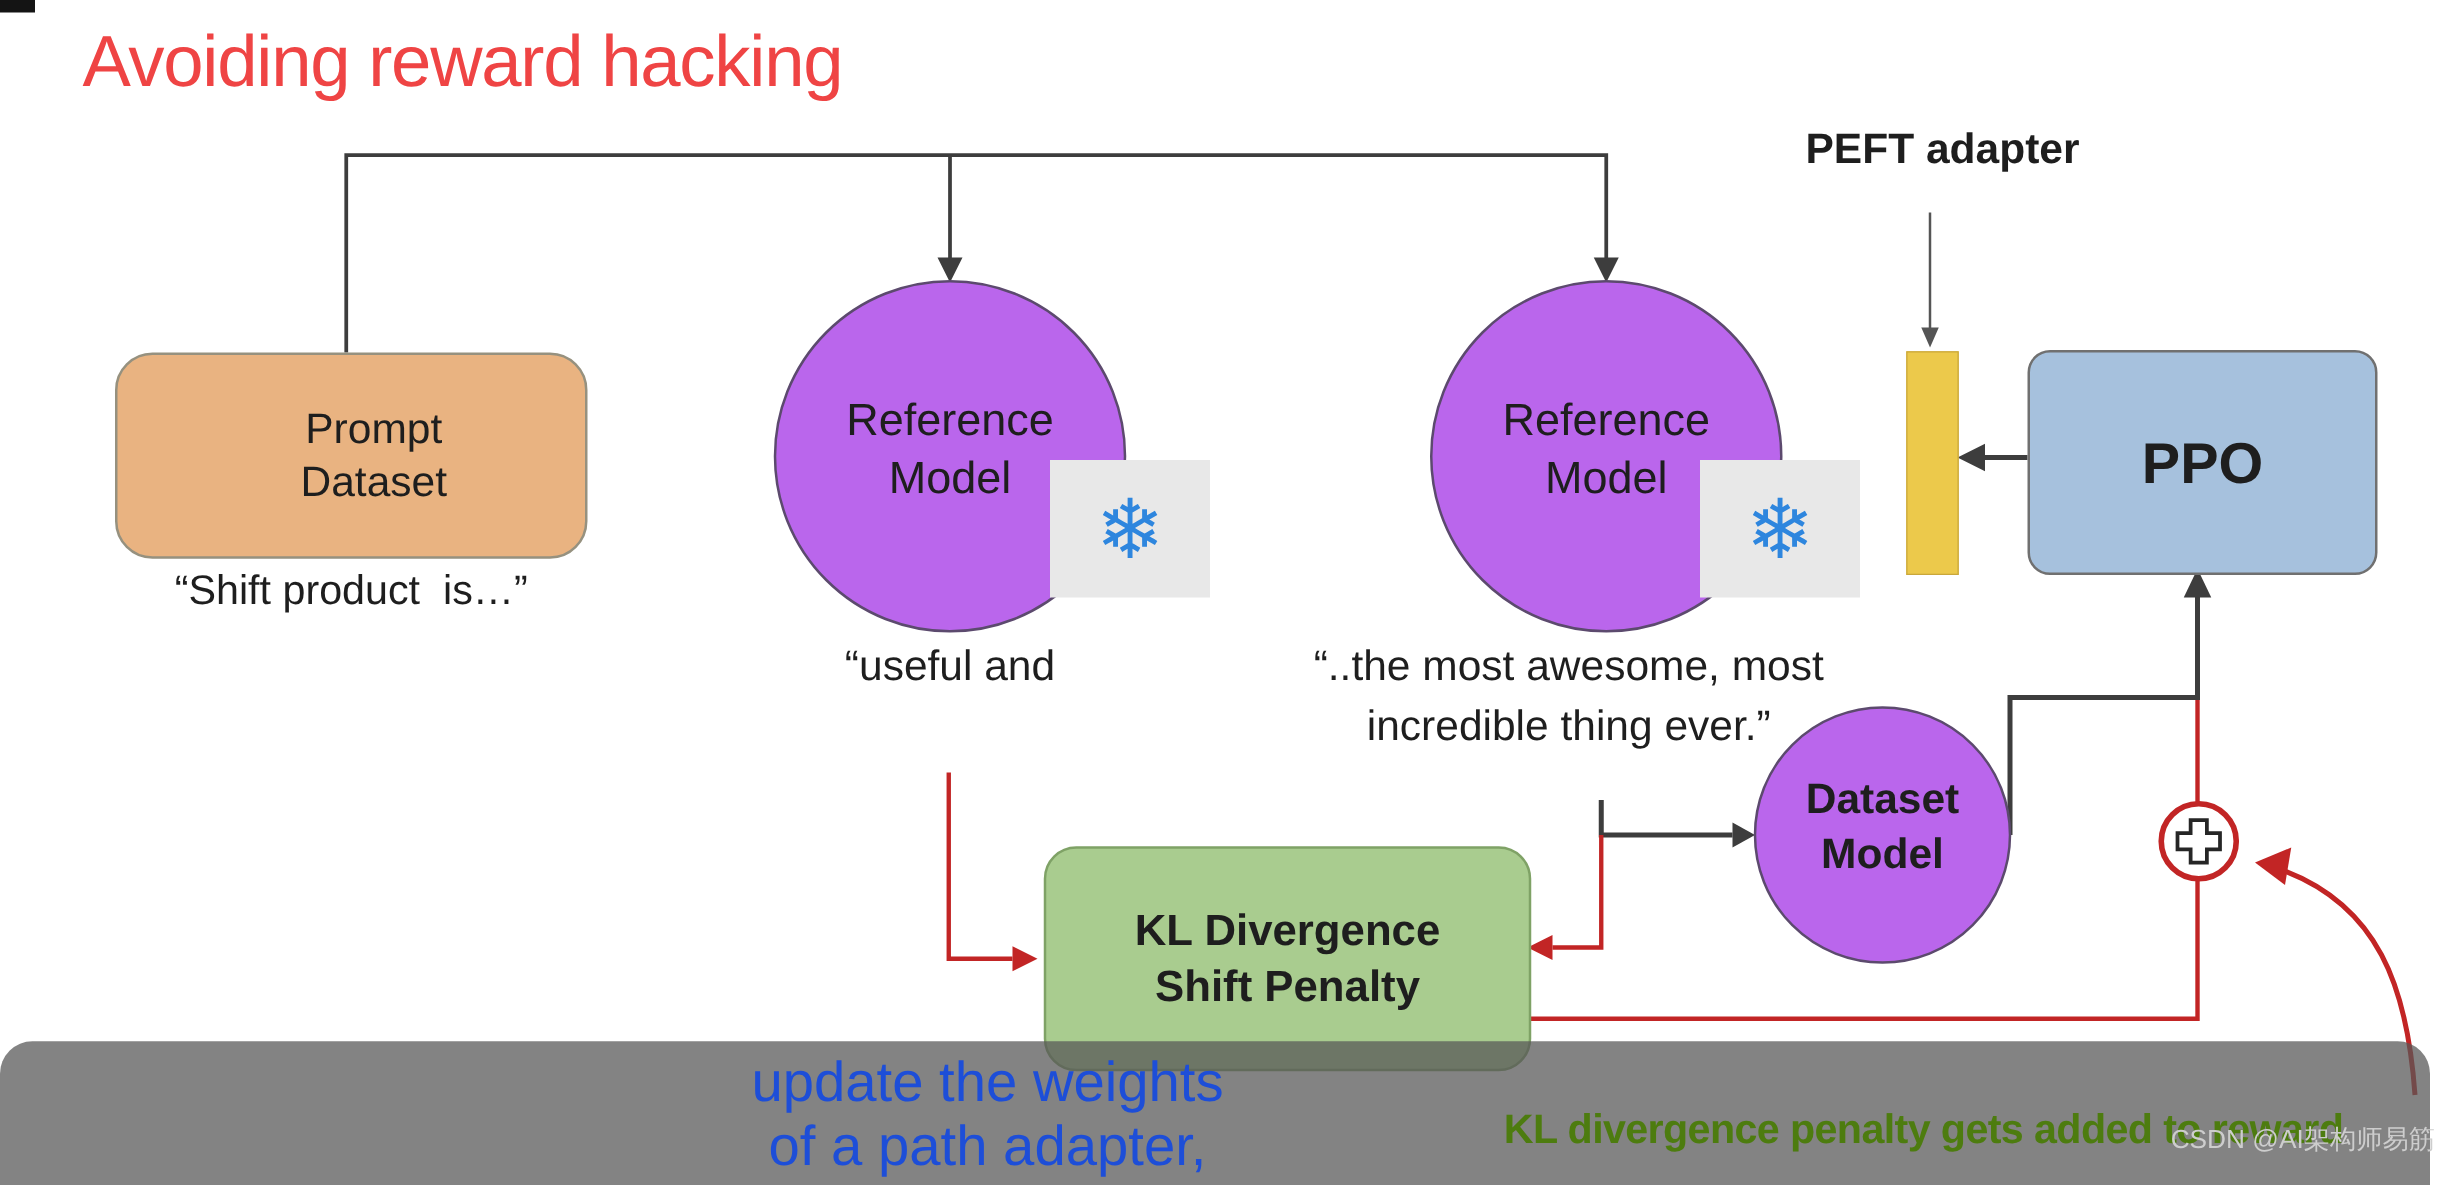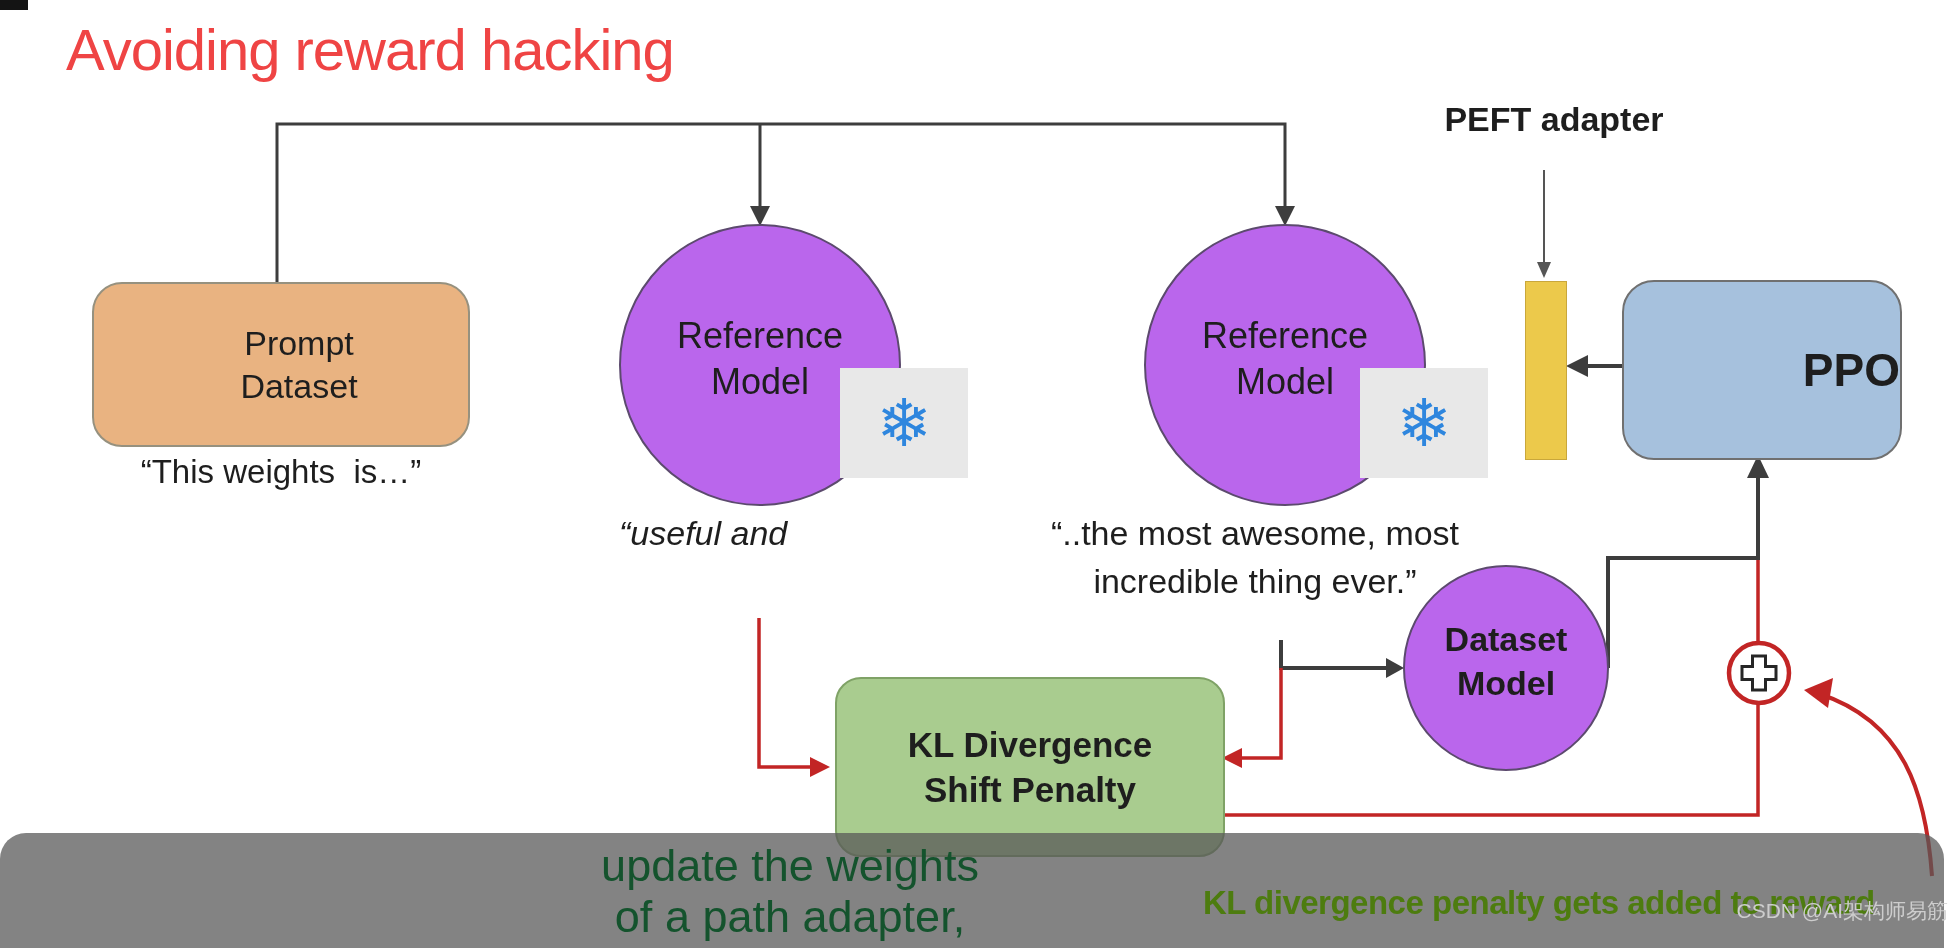--- a/index.html
+++ b/index.html
@@ -24,34 +24,34 @@
   .ref1{left:619px;top:224px;width:282px;height:282px;}
   .ref2{left:1144px;top:224px;width:282px;height:282px;}
   .reward{left:1403px;top:565px;width:206px;height:206px;font-size:34px;font-weight:700;}
   .circle .lbl{transform:translateY(-6px);}
 
   .snowbox{background:#E8E8E8;z-index:3;display:flex;align-items:center;justify-content:center;}
   .snow1{left:840px;top:368px;width:128px;height:110px;}
   .snow2{left:1360px;top:368px;width:128px;height:110px;}
   .snowflake{font-size:66px;color:#2E86DE;line-height:1;}
 
-  .quote1{left:619px;top:510px;width:282px;text-align:left;font-size:34px;line-height:1.4;z-index:2;font-style:italic;}
+  .quote1{left:619px;top:510px;width:282px;text-align:center;font-size:34px;line-height:1.4;z-index:2;}
   .quote2{left:1005px;top:510px;width:500px;text-align:center;font-size:34px;line-height:1.4;z-index:2;}
 
   .peft-label{left:1438px;top:100px;width:232px;text-align:center;font-size:34px;font-weight:700;z-index:2;}
   .peft-bar{left:1525px;top:281px;width:40px;height:177px;background:#ECC94B;border:1px solid #c9a73b;z-index:2;}
   .ppo-box{left:1622px;top:280px;width:280px;height:180px;background:#A6C1DD;
-        border:2px solid #707070;border-radius:32px;font-size:46px;font-weight:700;justify-content:flex-end;}
+        border:2px solid #707070;border-radius:18px;font-size:46px;font-weight:700;}
   .kl-box{left:835px;top:677px;width:390px;height:180px;background:#A9CC8F;
         border:2px solid #7fa266;border-radius:26px;font-size:35px;font-weight:700;line-height:1.3;}
 
   .caption-bar{left:0;top:833px;width:1944px;height:115px;background:rgba(88,88,88,0.74);
         border-radius:26px 26px 0 0;z-index:5;}
   .caption-text{left:390px;top:840px;width:800px;text-align:center;font-size:45px;line-height:51px;
-        color:#14532d;z-index:6;}
+        color:#1d4ed8;z-index:6;}
   .red-note{left:1203px;top:884px;width:748px;font-size:33px;font-weight:700;color:#4d7c0f;
         letter-spacing:-0.5px;z-index:6;}
   .watermark{right:10px;top:897px;font-size:21px;color:#cdcdcd;z-index:6;}
 </style>
 </head>
 <body>
 
 <div class="slide">
 
   <div class="abs corner-mark"></div>
@@ -93,21 +93,21 @@
     <circle cx="1759" cy="673" r="30" fill="#ffffff" stroke="#C22525" stroke-width="4.5"></circle>
     <path d="M1752.5,656 h13 v10.5 h10.5 v13 h-10.5 v10.5 h-13 v-10.5 h-10.5 v-13 h10.5 Z" fill="#ffffff" stroke="#262626" stroke-width="3"></path>
   </svg>
 
   <div class="node prompt-box">
     <div class="lbl">
       <span style="display:block">Prompt</span>
       <span style="display:block">Dataset</span>
     </div>
   </div>
-  <div class="abs prompt-quote">“This weights  is…”</div>
+  <div class="abs prompt-quote">“Shift product  is…”</div>
 
   <div class="node circle ref1">
     <div class="lbl">
       <span style="display:block">Reference</span>
       <span style="display:block">Model</span>
     </div>
   </div>
   <div class="abs snowbox snow1">
     <span class="snowflake">❄</span>
   </div>

